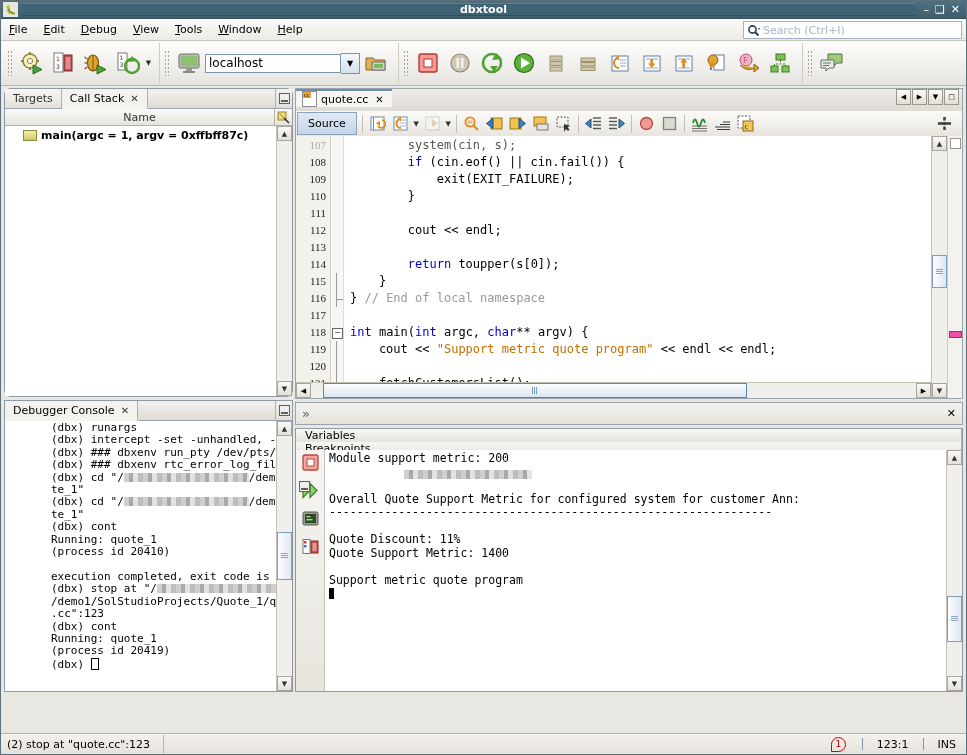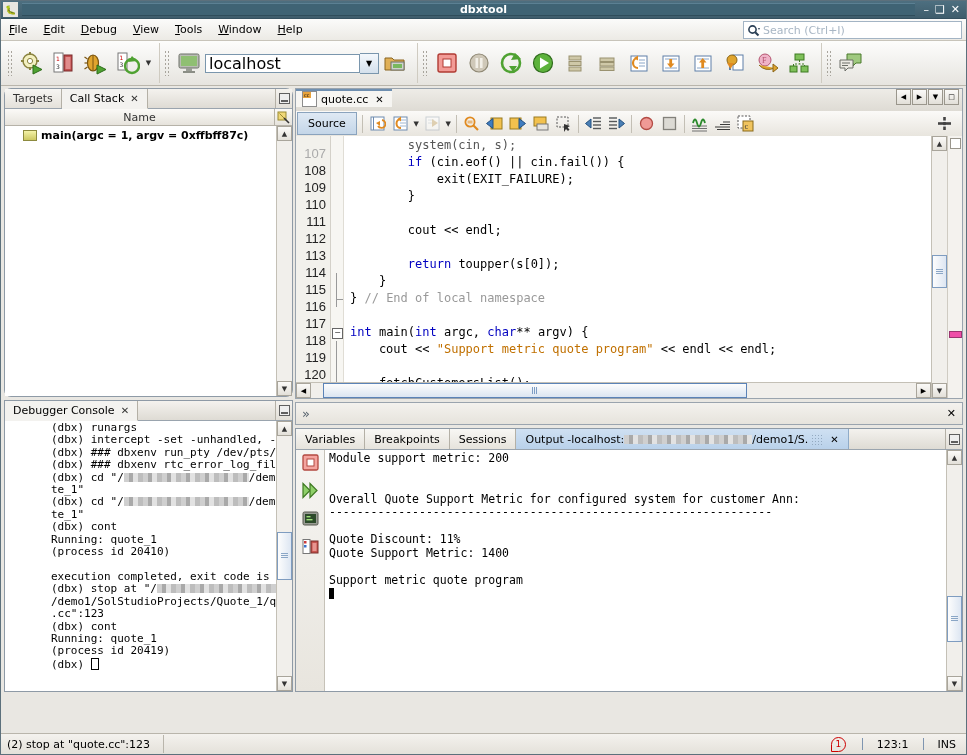--- a/index.html
+++ b/index.html
@@ -40,22 +40,22 @@
   .tgroup{display:flex;align-items:center;height:40px;padding:0 4px;}
   .tgroup+.tgroup{border-left:1px solid #cfcbc1;margin-left:2px;}
   .grip{width:5px;height:26px;margin-right:4px;
     background-image:radial-gradient(#9b978e 38%,transparent 40%);
     background-size:3px 4px;opacity:.85;}
   .tbtn{width:30px;height:30px;display:flex;align-items:center;justify-content:center;margin:0 1px;}
   .tbtn svg{display:block;}
   .caret{width:9px;height:30px;display:flex;align-items:center;justify-content:center;
      font-size:7px;color:#333;}
   .hostsel{display:flex;align-items:center;}
-  .hostinput{width:155px;height:19px;background:#fff;border:1px solid #7a96ad;
-     font-size:16px;padding:1px 3px;display:flex;align-items:center;box-sizing:border-box;}
+  .hostinput{width:136px;height:19px;background:#fff;border:1px solid #7a96ad;
+     font-size:12px;padding:1px 3px;display:flex;align-items:center;box-sizing:border-box;}
   .hostarrow{width:19px;height:21px;border:1px solid #7a96ad;border-left:none;
      background:linear-gradient(#f4f8fc,#d4e0ec);display:flex;align-items:center;justify-content:center;
      font-size:8px;box-sizing:border-box;}
 
   
   .main{display:flex;height:608px;}
   .leftcol{width:293px;display:flex;flex-direction:column;padding:2px 1px 2px 3px;box-sizing:border-box;}
   .rightcol{flex:1;display:flex;flex-direction:column;padding:2px 3px 2px 1px;box-sizing:border-box;}
 
   
@@ -131,22 +131,22 @@
     background:linear-gradient(#fbfaf8,#e8e5de);border:1px solid #9aa4ae;border-top:none;border-bottom:none;}
   .srcbtn{height:21px;margin:1px 2px 1px 1px;padding:0 10px;display:flex;align-items:center;
     background:linear-gradient(#dfe9f4,#c4d6e8);border:1px solid #8aa3bd;font-size:11px;}
   .ebtn{width:23px;height:23px;display:flex;align-items:center;justify-content:center;}
   .esep{width:1px;height:18px;background:#c3bfb5;margin:0 3px;}
 
   .editor{flex:1;border:1px solid #9aa4ae;border-top:none;display:flex;min-height:0;background:#fff;}
   .edmain{flex:1;display:flex;flex-direction:column;min-width:0;}
   .edcode{flex:1;display:flex;min-height:0;overflow:hidden;position:relative;background:#fff;}
   .gutter{width:34px;background:#f2f1ec;border-right:1px solid #d4d1c9;
-     font-family:Liberation Sans, sans-serif;font-size:13px;text-align:right;
-     padding-top:9px;color:#222;}
+     font-family:Liberation Serif, serif;font-size:11px;text-align:right;
+     padding-top:1px;color:#222;}
   .gutter div{height:17px;line-height:17px;padding-right:4px;}
   .foldcol{width:12px;background:#f7f6f2;border-right:1px solid #e0ddd5;padding-top:1px;}
   .foldcol div{height:17px;position:relative;}
   .codearea{flex:1;padding-top:1px;position:relative;overflow:hidden;
      font-family:"DejaVu Sans Mono","Liberation Mono",monospace;font-size:12px;}
   .cline{height:17px;line-height:17px;white-space:pre;padding-left:6px;}
   .kw{color:#0000c0;}
   .str{color:#c07000;}
   .cmt{color:#999;}
   .errstrip{width:14px;background:#f4f2ee;border-left:1px solid #cfcbc2;position:relative;}
@@ -155,21 +155,21 @@
 
   
   .collapsed{height:21px;border:1px solid #9aa4ae;background:linear-gradient(#f4f2ee,#e6e3dc);
      display:flex;align-items:center;justify-content:space-between;padding:0 6px;margin-top:3px;}
   .collapsed .chev{color:#56626e;font-size:13px;}
   .collapsed .xx{font-size:11px;font-weight:bold;}
 
   
   .outwin{border:1px solid #8e9aa6;background:#fff;display:flex;flex-direction:column;margin-top:3px;min-height:0;}
   .outtabs{height:20px;display:flex;align-items:stretch;
-     background:linear-gradient(#f4f2ee,#e2dfd8);border-bottom:1px solid #9aa4ae;}
+     background:linear-gradient(#f4f2ee,#e2dfd8);border-bottom:1px solid #9aa4ae;flex-direction:column;}
   .otab{display:flex;align-items:center;padding:0 9px;font-size:11px;border-right:1px solid #b4b0a6;
      background:linear-gradient(#f8f7f4,#e6e3dc);}
   .otab.sel{background:linear-gradient(#cfe0f2,#b9d1ea);border-right:1px solid #8fabc8;}
   .otab .b{font-weight:normal;}
   .otab .xx{margin-left:7px;font-weight:bold;font-size:10px;}
   .otab .hatch{display:inline-block;width:12px;height:11px;margin-left:3px;vertical-align:-2px;
      background-image:radial-gradient(#93a9c0 40%,transparent 42%);background-size:3px 3px;}
   .outbody{flex:1;display:flex;min-height:0;}
   .outside{width:28px;background:linear-gradient(#f6f5f2,#e8e5de);border-right:1px solid #c6c2b8;
      display:flex;flex-direction:column;align-items:center;padding-top:4px;gap:8px;}

